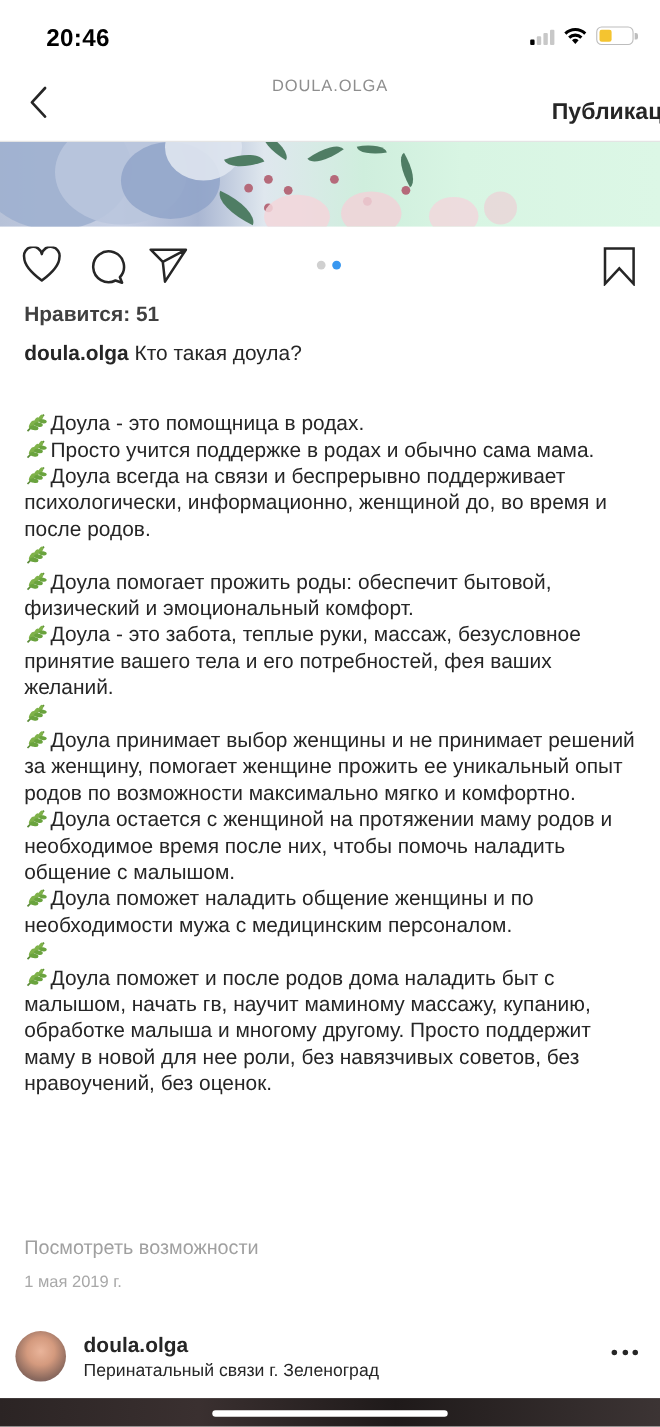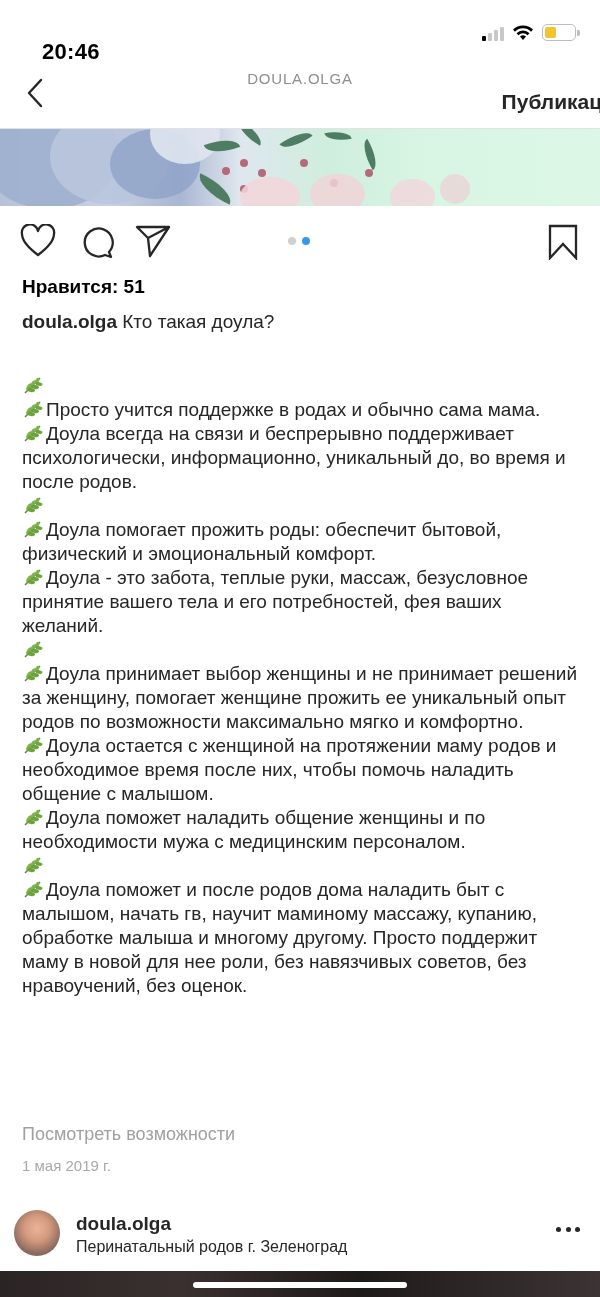--- a/index.html
+++ b/index.html
@@ -1,20 +1,20 @@
 <!DOCTYPE html>
 <html><head>
 <meta charset="utf-8">
 <style>
   * { box-sizing: border-box; margin: 0; padding: 0; }
   html, body { width: 600px; height: 1297px; overflow: hidden; background: #ffffff; }
   body { font-family: "Liberation Sans", "DejaVu Sans", sans-serif; color: #262626; position: relative; }
 
   .status-bar { position: absolute; top: 0; left: 0; width: 600px; height: 62px; }
-  .status-time { position: absolute; left: 42px; top: 22px; font-size: 22px; font-weight: bold; color: #000; letter-spacing: 0.3px; margin-top: 17px; }
+  .status-time { position: absolute; left: 42px; top: 22px; font-size: 22px; font-weight: bold; color: #000; letter-spacing: 0.3px; }
   .status-icons { position: absolute; right: 24px; top: 24px; display: flex; align-items: center; gap: 8px; }
   .signal { display: flex; align-items: flex-end; gap: 2px; height: 16px; }
   .signal span { display: block; width: 4px; background: #c8c8c8; border-radius: 1px; }
   .signal span.on { background: #000; }
   .battery { position: relative; width: 34px; height: 17px; border: 1.5px solid #bdbdbd; border-radius: 5px; padding: 2px; }
   .battery-fill { width: 11px; height: 100%; background: #f4c430; border-radius: 2px; }
   .battery-tip { position: absolute; right: -5px; top: 5px; width: 3px; height: 6px; background: #bdbdbd; border-radius: 0 2px 2px 0; }
 
   .nav-bar { position: absolute; top: 62px; left: 0; width: 600px; height: 66px; }
   .back-btn { position: absolute; left: 22px; top: 14px; width: 26px; height: 34px; cursor: pointer; }
@@ -26,21 +26,21 @@
   .petal { position: absolute; border-radius: 50%; }
   .leaf { position: absolute; background: #4f7d64; border-radius: 0 100% 0 100%; }
   .berry { position: absolute; width: 8px; height: 8px; border-radius: 50%; background: #b56a7a; }
 
   .action-row { position: absolute; top: 218px; left: 0; width: 600px; height: 46px; }
   .action-icon { position: absolute; top: 6px; cursor: pointer; }
   .dots { position: absolute; top: 19px; left: 288px; display: flex; gap: 6px; }
   .dots span { width: 8px; height: 8px; border-radius: 50%; background: #d0d0d0; display: block; }
   .dots span.active { background: #3897f0; }
 
-  .likes { position: absolute; top: 276px; left: 22px; font-size: 19px; font-weight: bold; color: #000000; }
+  .likes { position: absolute; top: 276px; left: 22px; font-size: 19px; font-weight: bold; color: #404040; }
 
   .caption { position: absolute; top: 310px; left: 22px; width: 560px; font-size: 19px; line-height: 24px; color: #262626; }
   .caption .author { font-weight: bold; }
   .caption-spacer { height: 40px; }
   .bullet { display: block; }
   .leaf-emoji { display: inline-block; width: 22px; height: 18px; vertical-align: -2px; margin-right: 2px; }
 
   .view-comments { position: absolute; top: 1124px; left: 22px; font-size: 18px; color: #a0a0a0; cursor: pointer; }
   .post-date { position: absolute; top: 1157px; left: 22px; font-size: 15px; color: #a8a8a8; }
 
@@ -142,21 +142,21 @@
   <div id="bullets">
   <span class="bullet">
     <svg class="leaf-emoji" viewBox="0 0 22 18">
       <path d="M3 17 Q 10 10 18 2" stroke="#5c8a3a" stroke-width="1.6" fill="none"></path>
       <ellipse cx="7" cy="11" rx="4" ry="2" fill="#7fb24a" transform="rotate(-60 7 11)"></ellipse>
       <ellipse cx="11" cy="8" rx="4" ry="2" fill="#7fb24a" transform="rotate(-60 11 8)"></ellipse>
       <ellipse cx="15" cy="5" rx="3.5" ry="1.8" fill="#7fb24a" transform="rotate(-60 15 5)"></ellipse>
       <ellipse cx="9" cy="14" rx="4" ry="2" fill="#6aa33e" transform="rotate(10 9 14)"></ellipse>
       <ellipse cx="13" cy="11" rx="4" ry="2" fill="#6aa33e" transform="rotate(10 13 11)"></ellipse>
       <ellipse cx="17" cy="8" rx="3.5" ry="1.8" fill="#6aa33e" transform="rotate(10 17 8)"></ellipse>
-    </svg>
+    </svg><span>Доула - это помощница в родах.</span>
   </span>
 
   <span class="bullet">
     <svg class="leaf-emoji" viewBox="0 0 22 18">
       <path d="M3 17 Q 10 10 18 2" stroke="#5c8a3a" stroke-width="1.6" fill="none"></path>
       <ellipse cx="7" cy="11" rx="4" ry="2" fill="#7fb24a" transform="rotate(-60 7 11)"></ellipse>
       <ellipse cx="11" cy="8" rx="4" ry="2" fill="#7fb24a" transform="rotate(-60 11 8)"></ellipse>
       <ellipse cx="15" cy="5" rx="3.5" ry="1.8" fill="#7fb24a" transform="rotate(-60 15 5)"></ellipse>
       <ellipse cx="9" cy="14" rx="4" ry="2" fill="#6aa33e" transform="rotate(10 9 14)"></ellipse>
       <ellipse cx="13" cy="11" rx="4" ry="2" fill="#6aa33e" transform="rotate(10 13 11)"></ellipse>
@@ -166,21 +166,21 @@
 
   <span class="bullet">
     <svg class="leaf-emoji" viewBox="0 0 22 18">
       <path d="M3 17 Q 10 10 18 2" stroke="#5c8a3a" stroke-width="1.6" fill="none"></path>
       <ellipse cx="7" cy="11" rx="4" ry="2" fill="#7fb24a" transform="rotate(-60 7 11)"></ellipse>
       <ellipse cx="11" cy="8" rx="4" ry="2" fill="#7fb24a" transform="rotate(-60 11 8)"></ellipse>
       <ellipse cx="15" cy="5" rx="3.5" ry="1.8" fill="#7fb24a" transform="rotate(-60 15 5)"></ellipse>
       <ellipse cx="9" cy="14" rx="4" ry="2" fill="#6aa33e" transform="rotate(10 9 14)"></ellipse>
       <ellipse cx="13" cy="11" rx="4" ry="2" fill="#6aa33e" transform="rotate(10 13 11)"></ellipse>
       <ellipse cx="17" cy="8" rx="3.5" ry="1.8" fill="#6aa33e" transform="rotate(10 17 8)"></ellipse>
-    </svg><span>Доула всегда на связи и беспрерывно поддерживает психологически, информационно, уникальный до, во время и после родов.</span>
+    </svg><span>Доула всегда на связи и беспрерывно поддерживает психологически, информационно, женщиной до, во время и после родов.</span>
   </span>
 
   <span class="bullet">
     <svg class="leaf-emoji" viewBox="0 0 22 18">
       <path d="M3 17 Q 10 10 18 2" stroke="#5c8a3a" stroke-width="1.6" fill="none"></path>
       <ellipse cx="7" cy="11" rx="4" ry="2" fill="#7fb24a" transform="rotate(-60 7 11)"></ellipse>
       <ellipse cx="11" cy="8" rx="4" ry="2" fill="#7fb24a" transform="rotate(-60 11 8)"></ellipse>
       <ellipse cx="15" cy="5" rx="3.5" ry="1.8" fill="#7fb24a" transform="rotate(-60 15 5)"></ellipse>
       <ellipse cx="9" cy="14" rx="4" ry="2" fill="#6aa33e" transform="rotate(10 9 14)"></ellipse>
       <ellipse cx="13" cy="11" rx="4" ry="2" fill="#6aa33e" transform="rotate(10 13 11)"></ellipse>
@@ -285,21 +285,21 @@
   </span>
 </div>
 </div>
 
 <div class="view-comments">Посмотреть возможности</div>
 <div class="post-date">1 мая 2019 г.</div>
 
 <div class="next-header">
   <div class="avatar"></div>
   <div class="next-username">doula.olga</div>
-  <div class="next-location">Перинатальный родов  г. Зеленоград</div>
+  <div class="next-location">Перинатальный связи  г. Зеленоград</div>
   <div class="more-btn">
     <span></span>
       <span></span>
       <span></span>
   </div>
 </div>
 <div class="next-image"></div>
 <div class="home-indicator"></div>
 
 </body></html>

